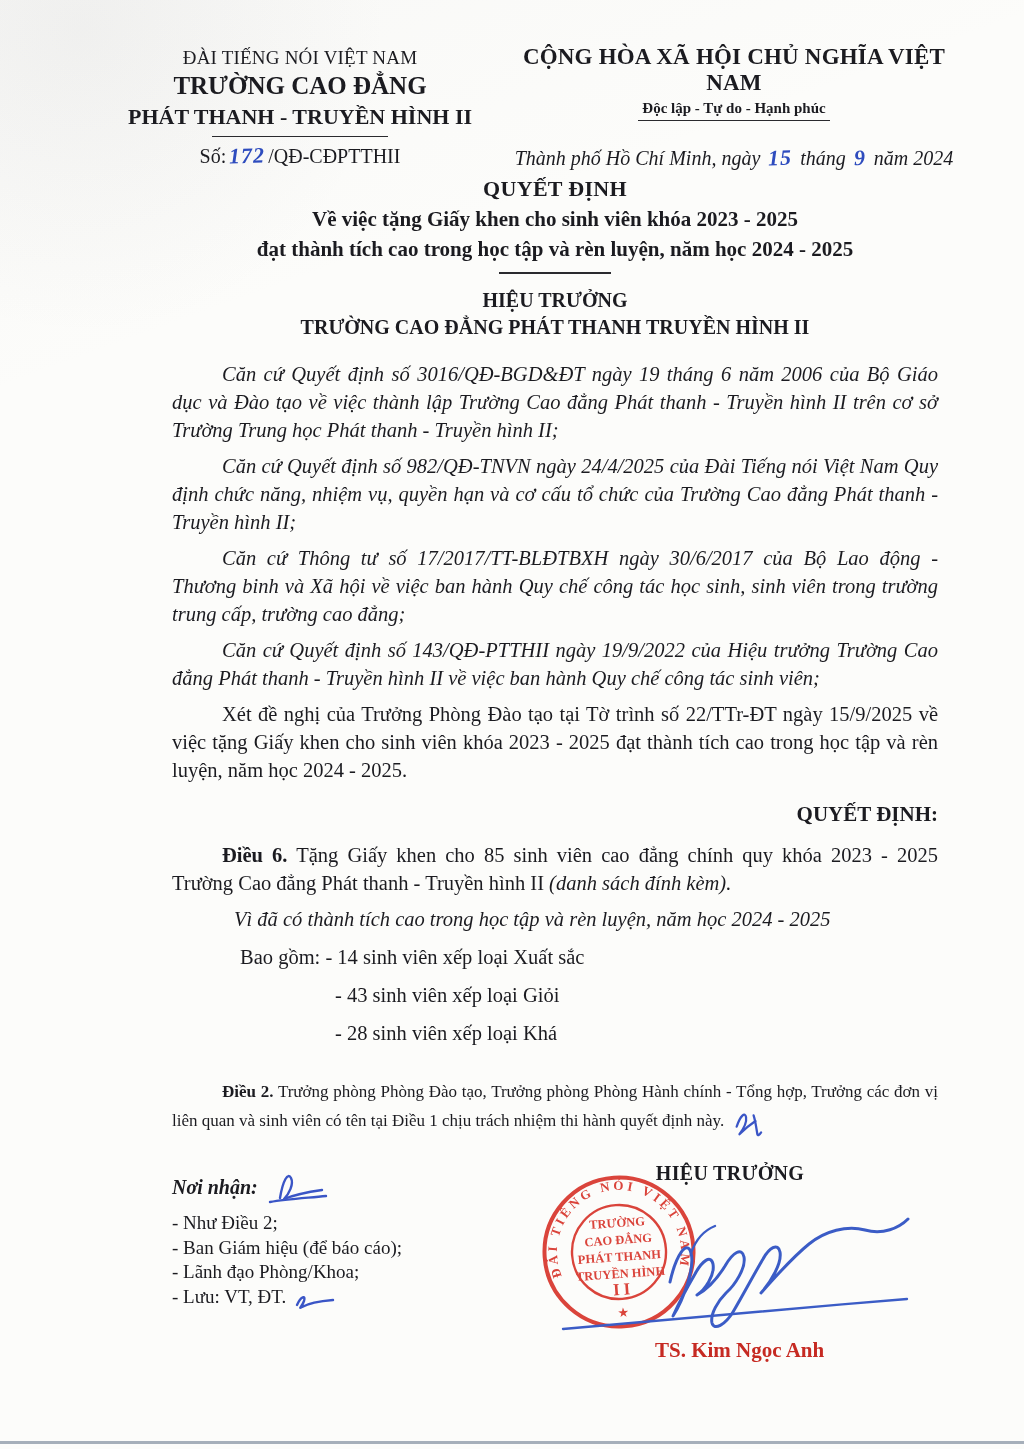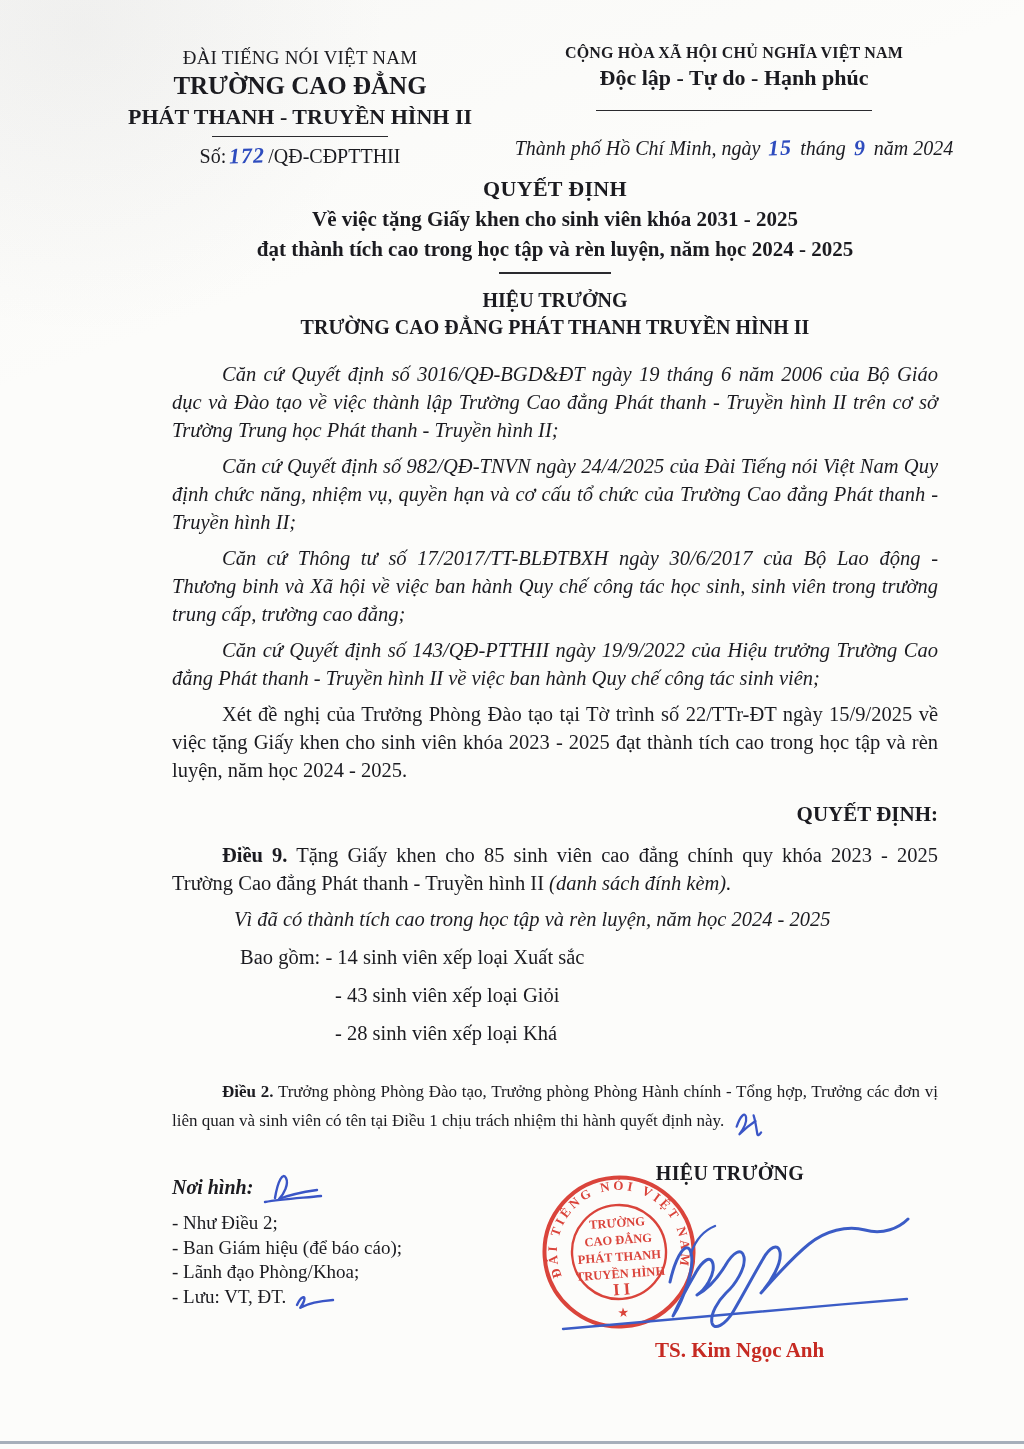--- a/index.html
+++ b/index.html
@@ -22,23 +22,23 @@
   .org-l3 { font-size:22px; margin-top:2px; }
   .org-rule { width:176px; border-top:1.6px solid #2a2a2e; margin:5px auto 6px; }
   .so-line { font-size:20px; }
 
   
   .hand { color:#2e4cbe; font-weight:bold; font-style:italic; letter-spacing:1px;
           display:inline-block; transform:rotate(-2deg); font-size:22px; margin:0 3px; }
 
   
   .national { position:absolute; left:498px; top:44px; width:472px; text-align:center; }
-  .nat-l1 { font-size:16px; letter-spacing:0.2px; }
+  .nat-l1 { font-size:23px; letter-spacing:0.2px; }
   .nat-l2 { margin-top:3px; }
-  .nat-underline { display:inline-block; font-size:22px; border-bottom:1.8px solid #2a2a2e; padding:0 4px 19px;text-align:right; }
+  .nat-underline { display:inline-block; font-size:15px; border-bottom:1.8px solid #2a2a2e; padding:0 4px 3px;text-align:right; }
   .date-line { margin-top:24px; font-size:20px; font-style:italic; white-space:nowrap; }
 
   
   .title-block { position:absolute; left:172px; top:176px; width:766px; text-align:center; }
   .doc-type { font-size:22px; letter-spacing:0.3px; }
   .doc-sub  { font-size:21px; margin-top:5px; }
   .title-rule { width:112px; border-top:2px solid #2a2a2e; margin:10px auto 0; }
   .auth1 { font-size:20px; margin-top:15px; }
   .auth2 { font-size:20px; margin-top:4px; }
 
@@ -99,52 +99,52 @@
   <div class="national">
     <div class="nat-l1 b">CỘNG HÒA XÃ HỘI CHỦ NGHĨA VIỆT NAM</div>
     <div class="nat-l2">
       <span class="nat-underline b">Độc lập - Tự do - Hạnh phúc</span>
     </div>
     <div class="date-line"><span>Thành phố Hồ Chí Minh, ngày</span> <span class="hand">15</span> <span>tháng</span> <span class="hand">9</span> <span>năm 2024</span></div>
   </div>
 
   <div class="title-block">
     <div class="doc-type b">QUYẾT ĐỊNH</div>
-    <div class="doc-sub b">Về việc tặng Giấy khen cho sinh viên khóa 2031 - 2025</div>
+    <div class="doc-sub b">Về việc tặng Giấy khen cho sinh viên khóa 2023 - 2025</div>
     <div class="doc-sub b">đạt thành tích cao trong học tập và rèn luyện, năm học 2024 - 2025</div>
     <div class="title-rule"></div>
     <div class="auth1 b">HIỆU TRƯỞNG</div>
     <div class="auth2 b">TRƯỜNG CAO ĐẲNG PHÁT THANH TRUYỀN HÌNH II</div>
   </div>
 
   <div class="body-block">
     <p class="pre it">Căn cứ Quyết định số 3016/QĐ-BGD&amp;ĐT ngày 19 tháng 6 năm 2006 của Bộ Giáo dục và Đào tạo về việc thành lập Trường Cao đẳng Phát thanh - Truyền hình II trên cơ sở Trường Trung học Phát thanh - Truyền hình II;</p>
     <p class="pre it">Căn cứ Quyết định số 982/QĐ-TNVN ngày 24/4/2025 của Đài Tiếng nói Việt Nam Quy định chức năng, nhiệm vụ, quyền hạn và cơ cấu tổ chức của Trường Cao đẳng Phát thanh - Truyền hình II;</p>
     <p class="pre it">Căn cứ Thông tư số 17/2017/TT-BLĐTBXH ngày 30/6/2017 của Bộ Lao động - Thương binh và Xã hội về việc ban hành Quy chế công tác học sinh, sinh viên trong trường trung cấp, trường cao đẳng;</p>
     <p class="pre it">Căn cứ Quyết định số 143/QĐ-PTTHII ngày 19/9/2022 của Hiệu trưởng Trường Cao đẳng Phát thanh - Truyền hình II về việc ban hành Quy chế công tác sinh viên;</p>
     <p class="pre">Xét đề nghị của Trưởng Phòng Đào tạo tại Tờ trình số 22/TTr-ĐT ngày 15/9/2025 về việc tặng Giấy khen cho sinh viên khóa 2023 - 2025 đạt thành tích cao trong học tập và rèn luyện, năm học 2024 - 2025.</p>
 
     <div class="decision b">QUYẾT ĐỊNH:</div>
 
-    <p class="article"><span class="b">Điều 9.</span> <span>Tặng Giấy khen cho 85 sinh viên cao đẳng chính quy khóa 2023 - 2025 Trường Cao đẳng Phát thanh - Truyền hình II</span> <span class="it">(danh sách đính kèm).</span></p>
+    <p class="article"><span class="b">Điều 6.</span> <span>Tặng Giấy khen cho 85 sinh viên cao đẳng chính quy khóa 2023 - 2025 Trường Cao đẳng Phát thanh - Truyền hình II</span> <span class="it">(danh sách đính kèm).</span></p>
     <p class="line-vi">Vì đã có thành tích cao trong học tập và rèn luyện, năm học 2024 - 2025</p>
     <p class="line-bao"><span>Bao gồm:</span> <span>- 14 sinh viên xếp loại Xuất sắc</span></p>
     <p class="line-item">- 43 sinh viên xếp loại Giỏi</p>
     <p class="line-item">- 28 sinh viên xếp loại Khá</p>
   </div>
 
   <div class="body-block2">
     <p class="article"><span class="b">Điều 2.</span> <span>Trưởng phòng Phòng Đào tạo, Trưởng phòng Phòng Hành chính - Tổng hợp, Trưởng các đơn vị liên quan và sinh viên có tên tại Điều 1 chịu trách nhiệm thi hành quyết định này.</span><svg class="ink-mark" width="44" height="32" viewBox="0 0 46 34">
           <path d="M12,22 C16,10 21,6 22,12 C23,18 18,26 15,30 C19,26 26,20 32,16"></path>
           <path d="M30,10 C32,16 33,24 34,30 C34.5,32 36,31 38,28"></path>
         </svg></p>
   </div>
 
   <div class="recipients">
-    <div class="recipients-label"><span>Nơi hình:</span><svg class="ink-mark" width="64" height="40" viewBox="0 0 64 40">
+    <div class="recipients-label"><span>Nơi nhận:</span><svg class="ink-mark" width="64" height="40" viewBox="0 0 64 40">
           <path d="M14,30 C17,12 22,4 25,10 C28,16 23,26 18,31 C28,27 42,24 56,22"></path>
           <path d="M4,34 C20,31 40,30 60,28"></path>
         </svg></div>
     <div>- Như Điều 2;</div>
     <div>- Ban Giám hiệu (để báo cáo);</div>
     <div>- Lãnh đạo Phòng/Khoa;</div>
     <div><span>- Lưu: VT, ĐT.</span><svg class="ink-mark" width="52" height="26" viewBox="0 0 52 26">
           <path d="M10,16 C14,7 19,6 17,12 C15,18 11,20 15,18 C22,14 34,12 46,11"></path>
         </svg></div>
   </div>

